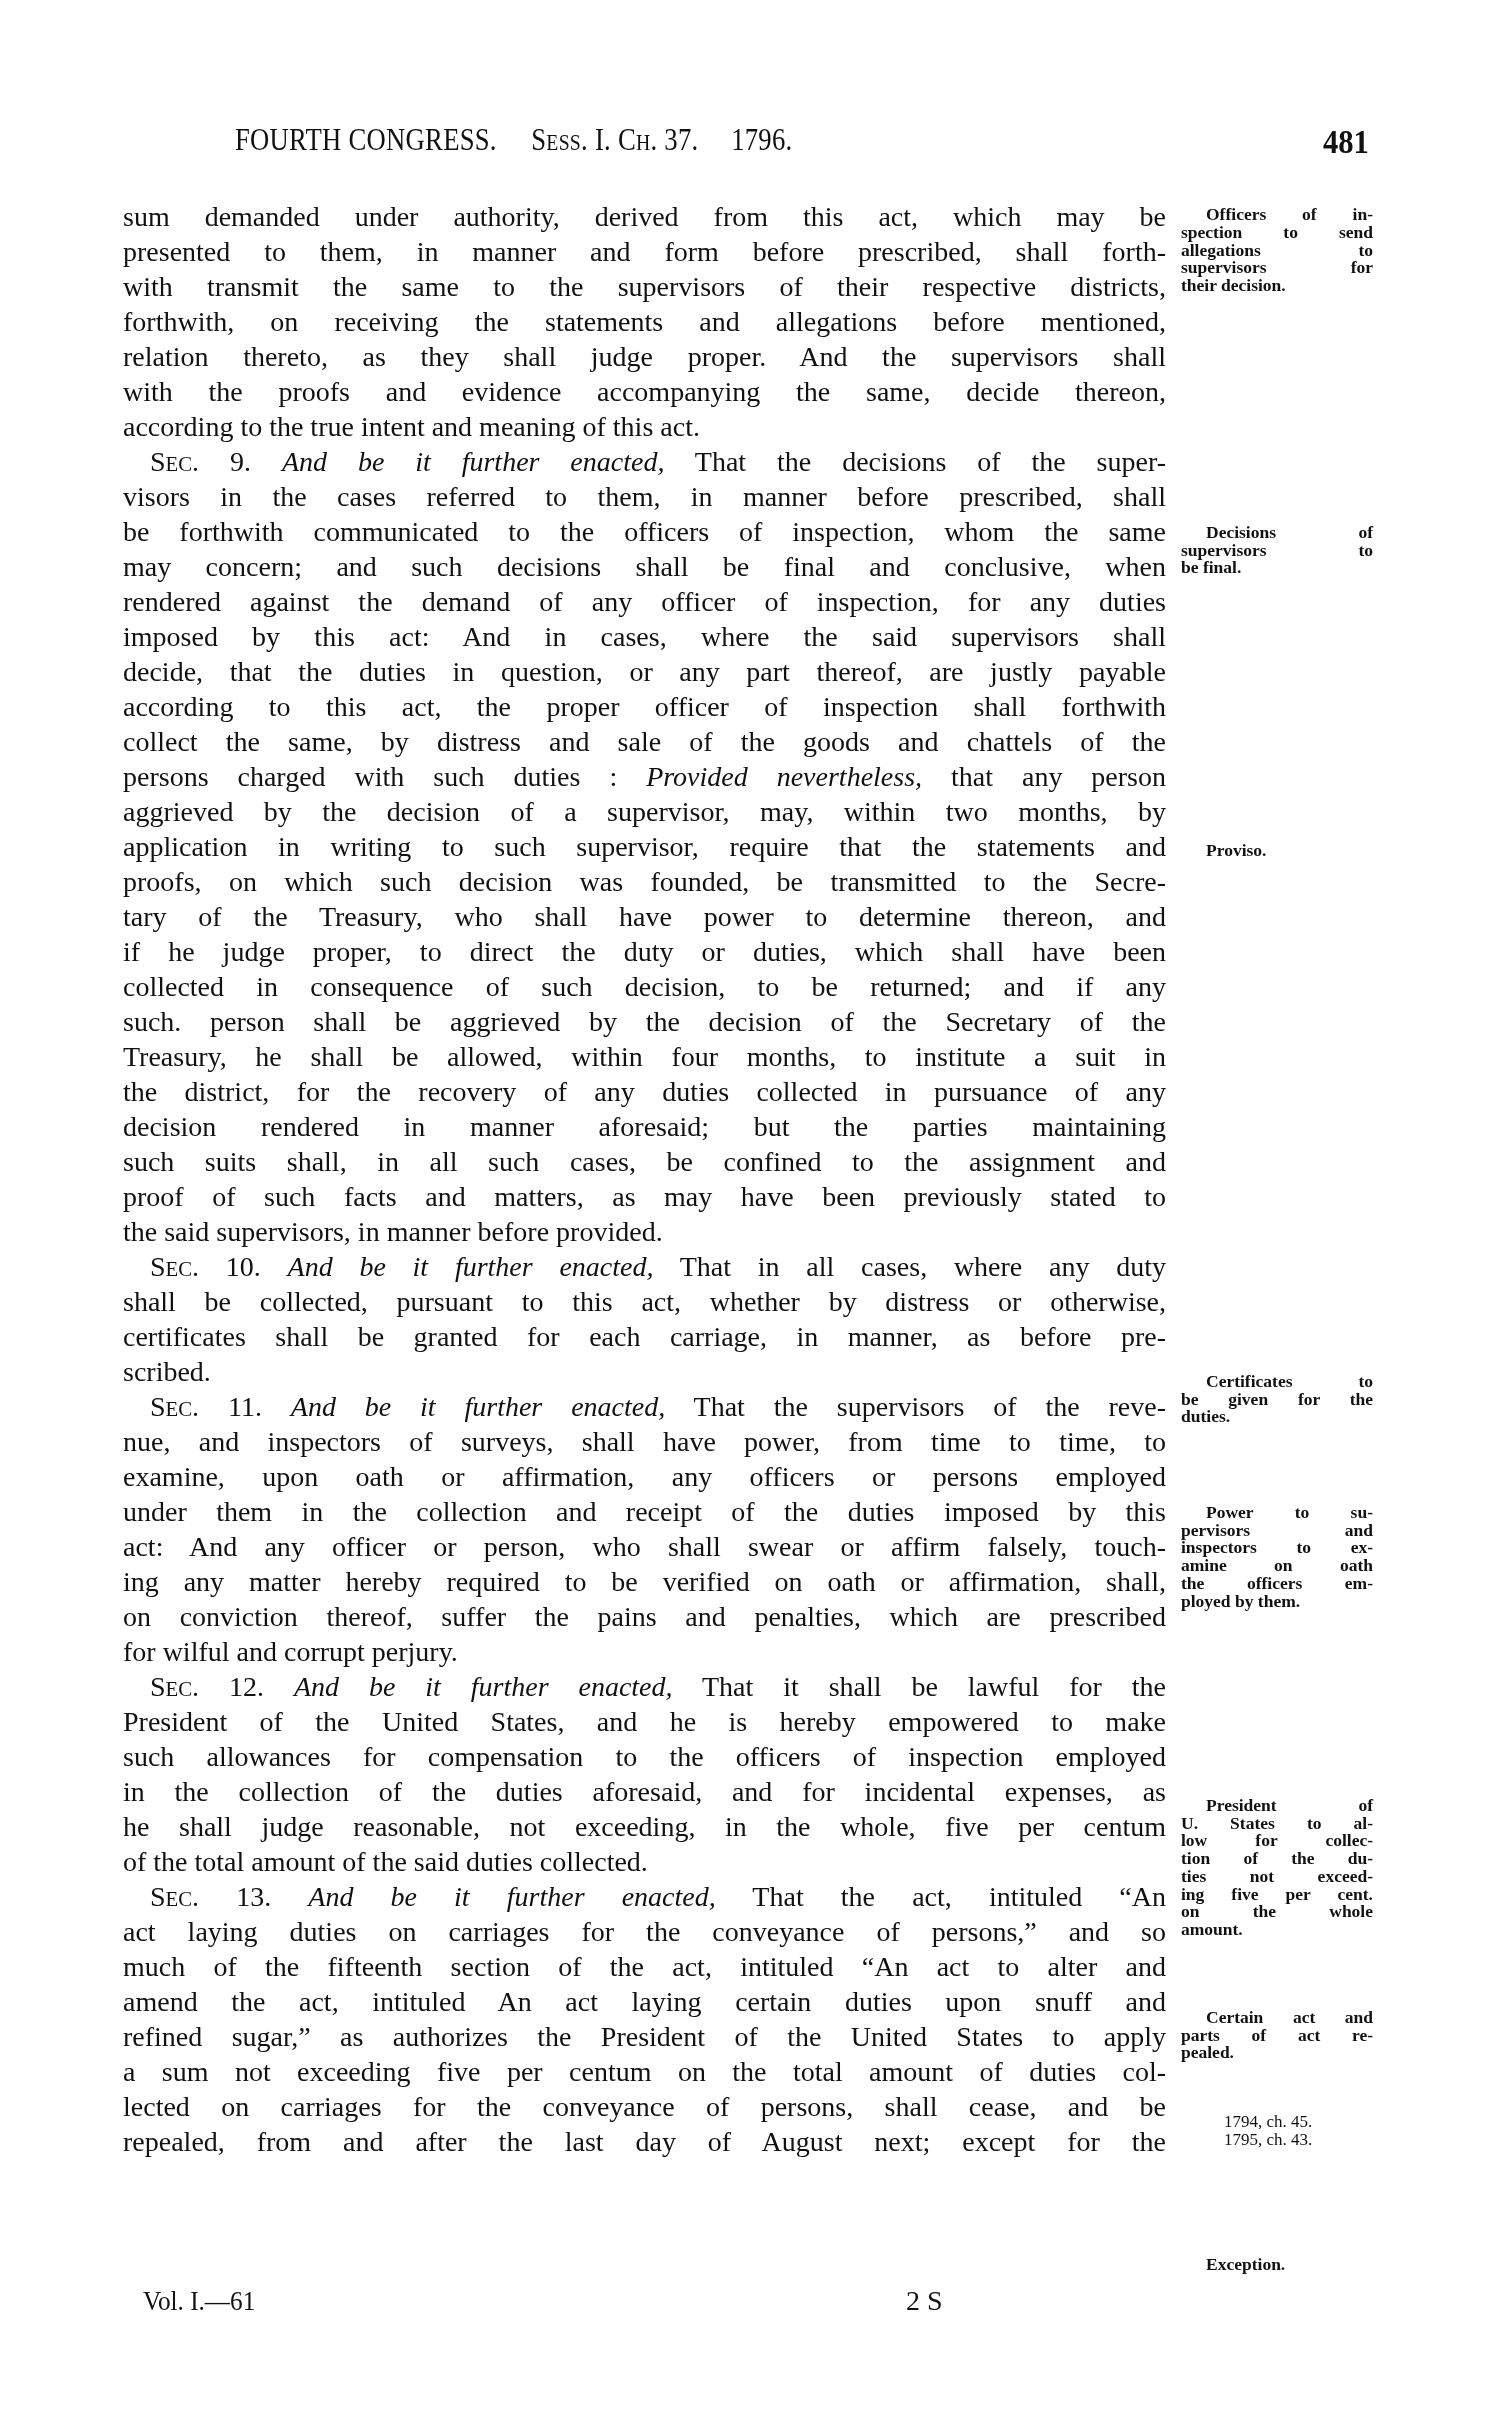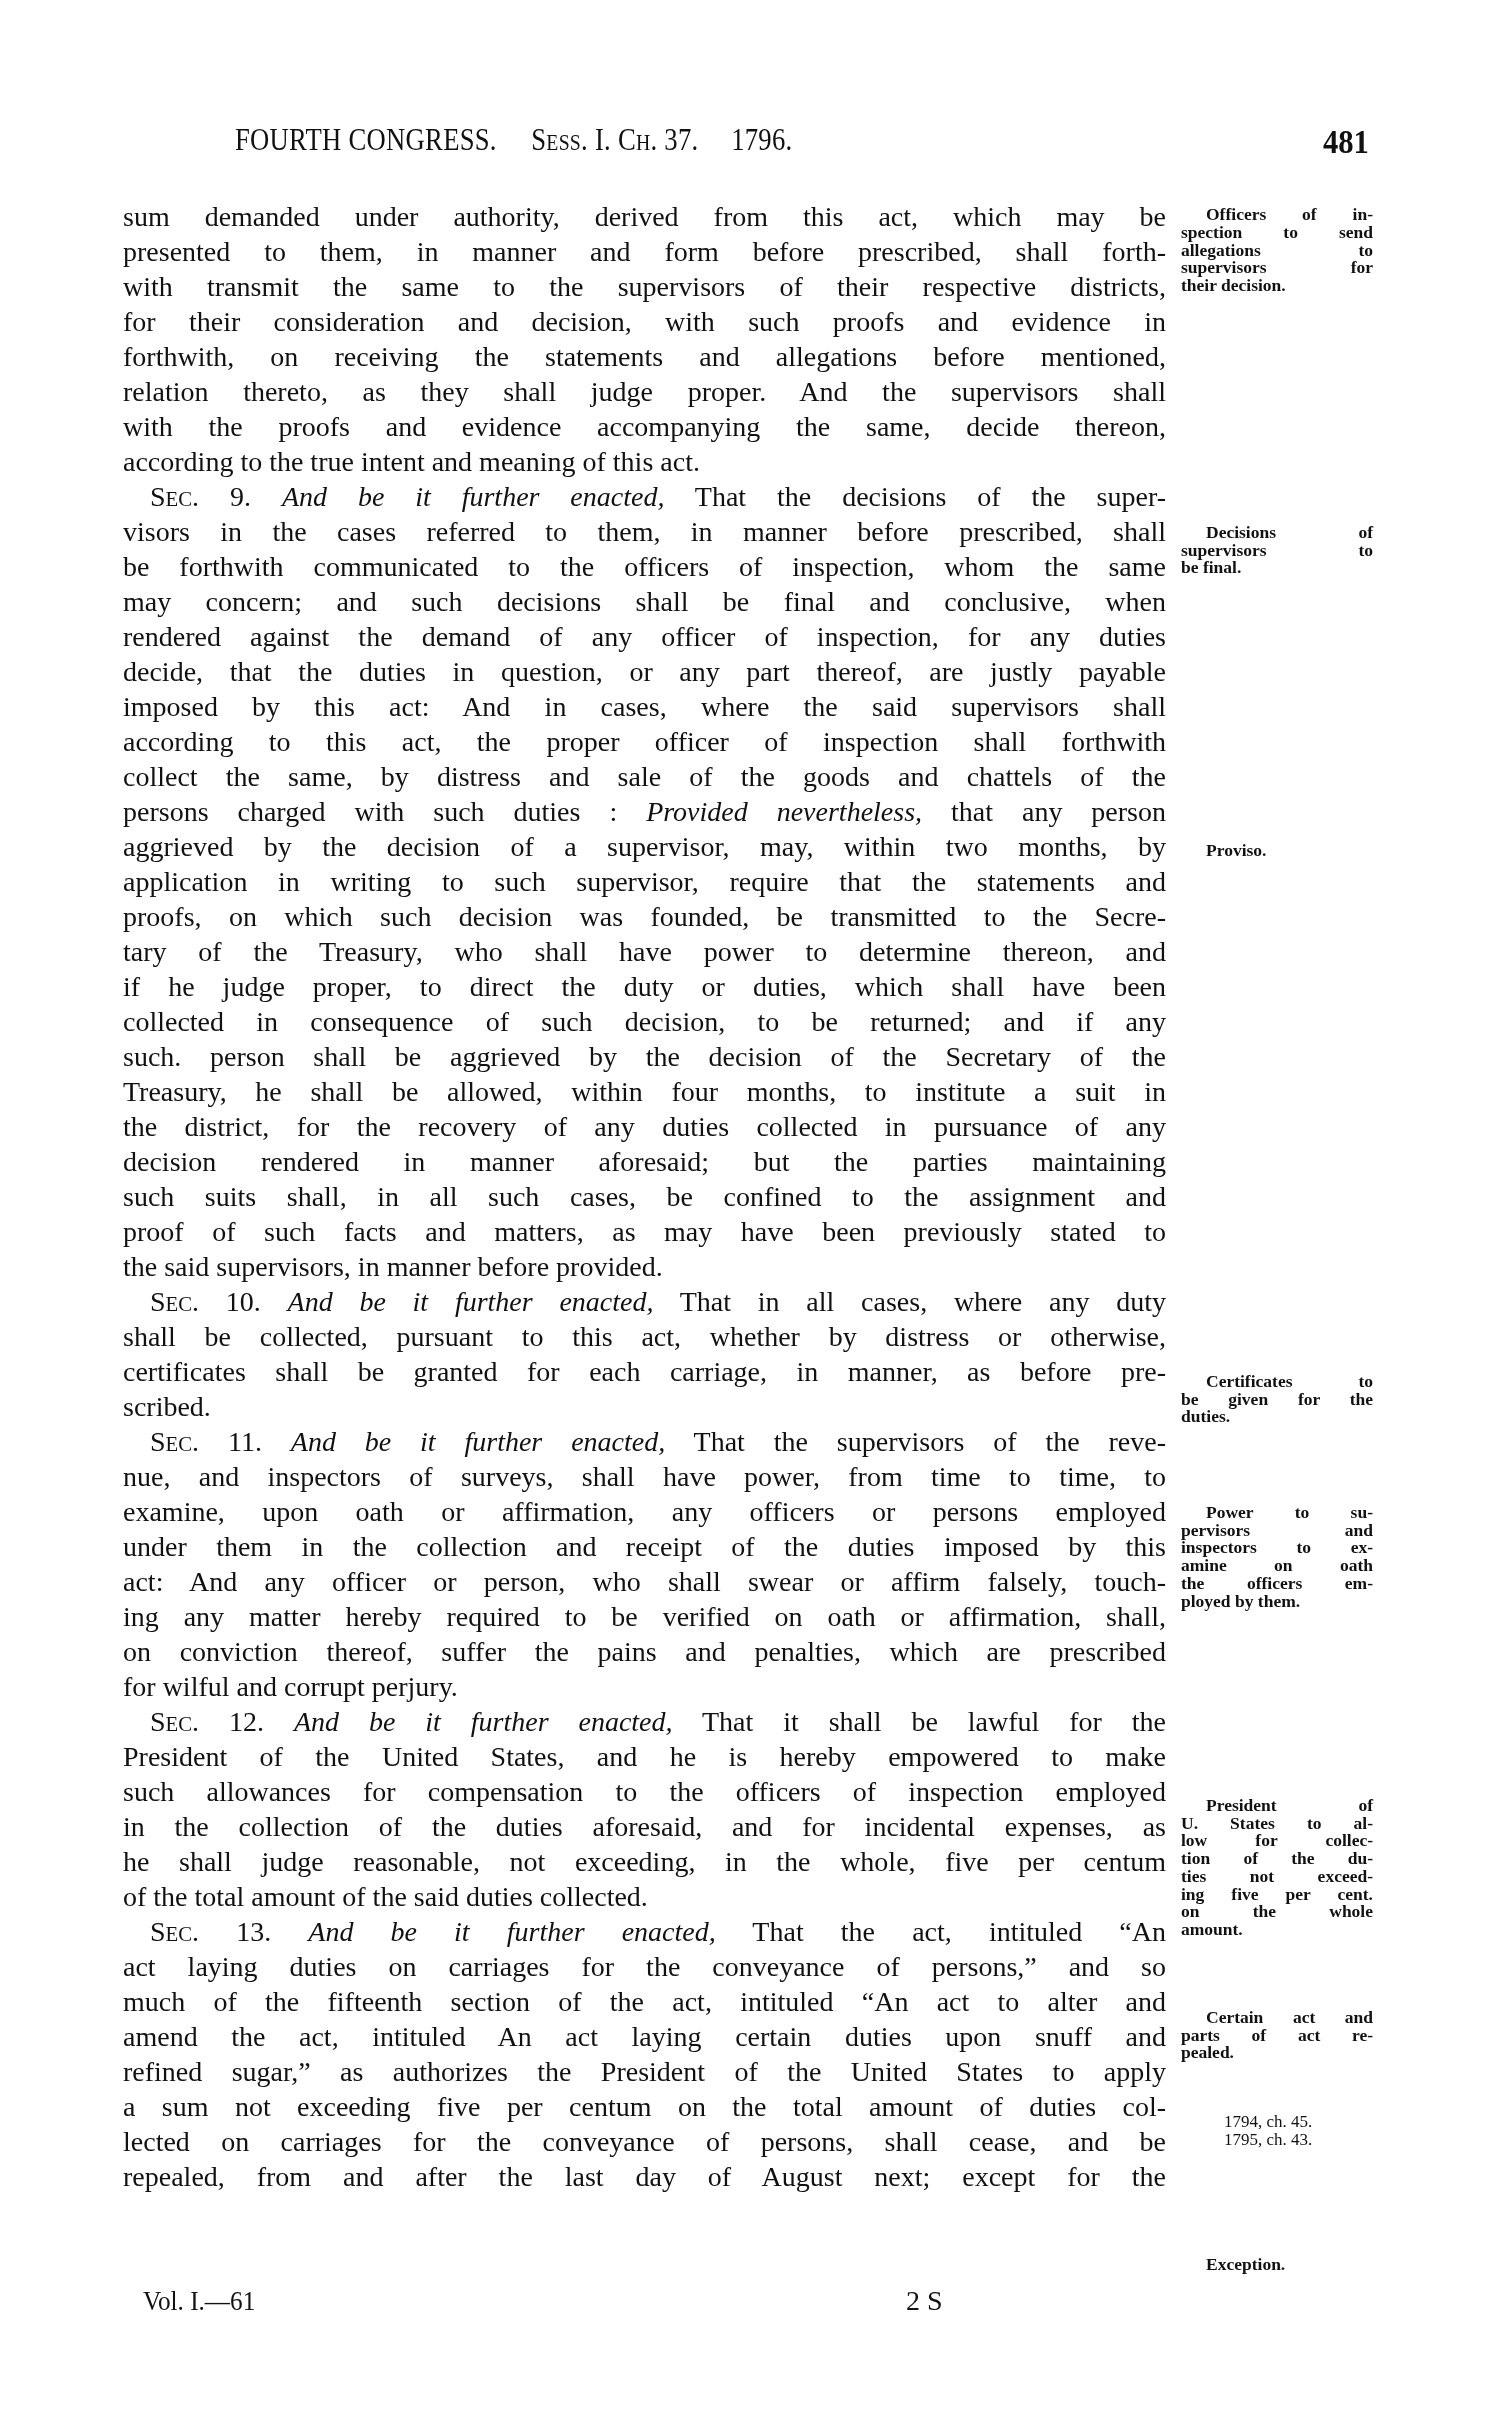--- a/index.html
+++ b/index.html
@@ -44,23 +44,20 @@
     <div class="line">
       <span class="line-inner">sum demanded under authority, derived from this act, which may be</span>
     </div>
     <div class="line">
       <span class="line-inner">presented to them, in manner and form before prescribed, shall forth-</span>
     </div>
     <div class="line">
       <span class="line-inner">with transmit the same to the supervisors of their respective districts,</span>
     </div>
     <div class="line">
-      <span class="line-inner">for their consideration and decision, with such proofs and evidence in</span>
-    </div>
-    <div class="line">
       <span class="line-inner">forthwith, on receiving the statements and allegations before mentioned,</span>
     </div>
     <div class="line">
       <span class="line-inner">relation thereto, as they shall judge proper.  And the supervisors shall</span>
     </div>
     <div class="line">
       <span class="line-inner">with the proofs and evidence accompanying the same, decide thereon,</span>
     </div>
     <div class="line last">
       <span class="line-inner">according to the true intent and meaning of this act.</span>
@@ -74,24 +71,24 @@
     <div class="line">
       <span class="line-inner">be forthwith communicated to the officers of inspection, whom the same</span>
     </div>
     <div class="line">
       <span class="line-inner">may concern; and such decisions shall be final and conclusive, when</span>
     </div>
     <div class="line">
       <span class="line-inner">rendered against the demand of any officer of inspection, for any duties</span>
     </div>
     <div class="line">
+      <span class="line-inner">imposed by this act:  And in cases, where the said supervisors shall</span>
+    </div>
+    <div class="line">
       <span class="line-inner">decide, that the duties in question, or any part thereof, are justly payable</span>
-    </div>
-    <div class="line">
-      <span class="line-inner">imposed by this act:  And in cases, where the said supervisors shall</span>
     </div>
     <div class="line">
       <span class="line-inner">according to this act, the proper officer of inspection shall forthwith</span>
     </div>
     <div class="line">
       <span class="line-inner">collect the same, by distress and sale of the goods and chattels of the</span>
     </div>
     <div class="line">
       <span class="line-inner">persons charged with such duties : <span class="it">Provided nevertheless,</span> that any person</span>
     </div>

